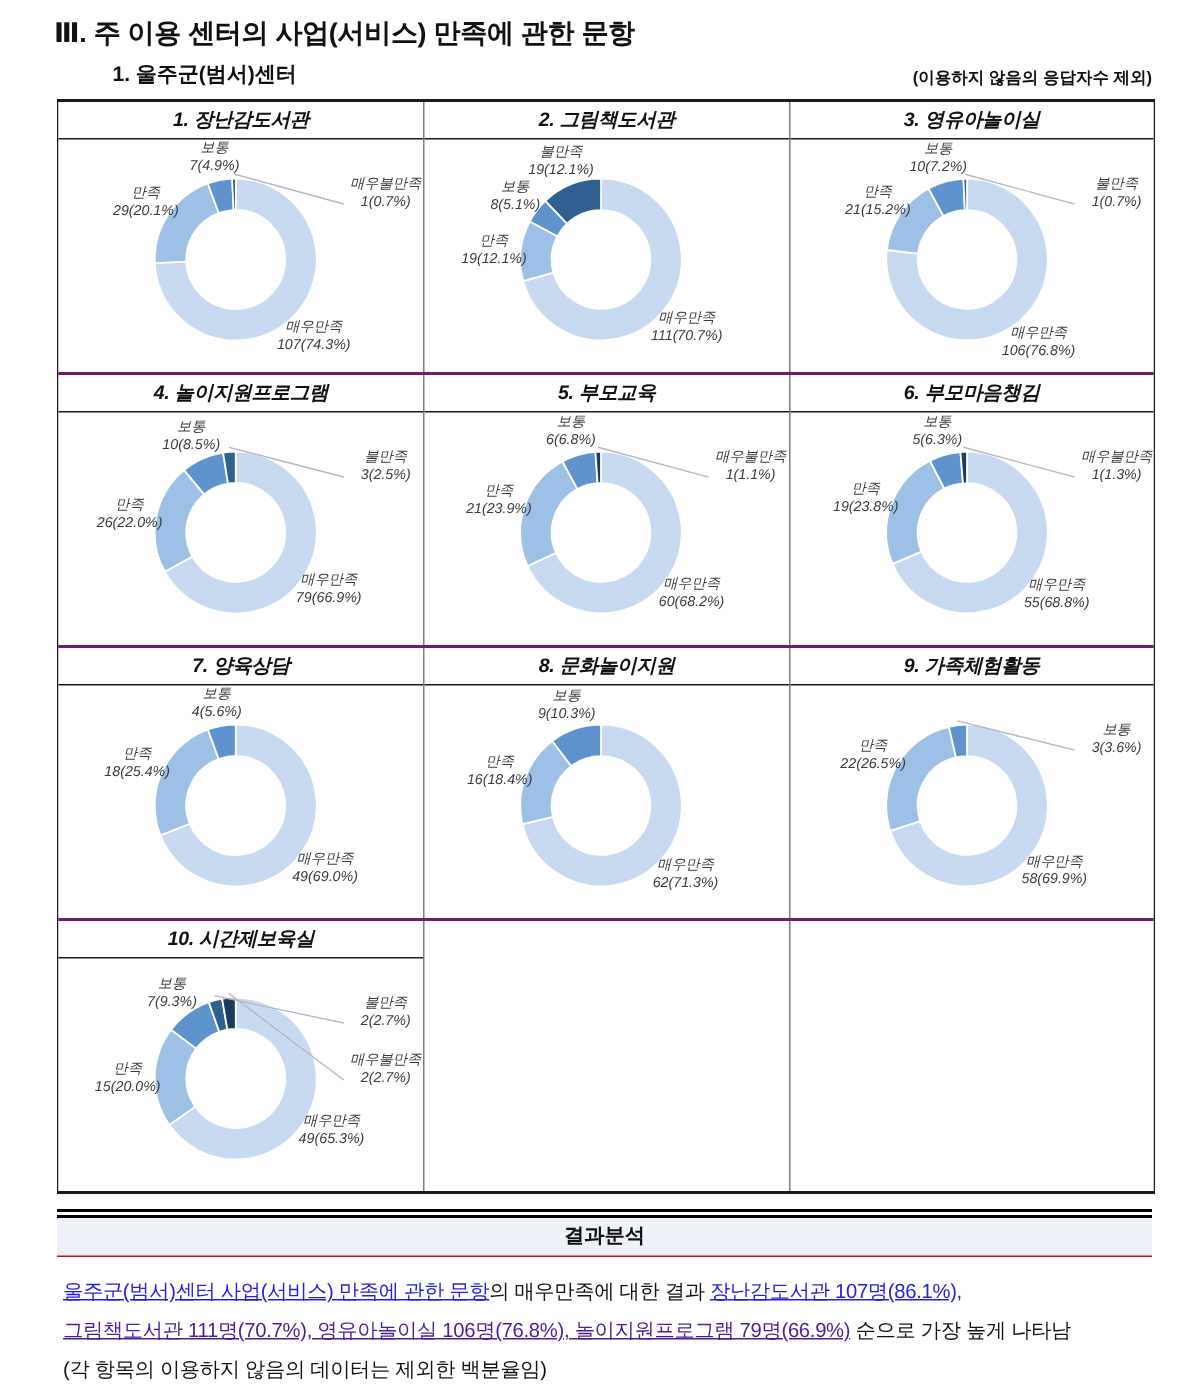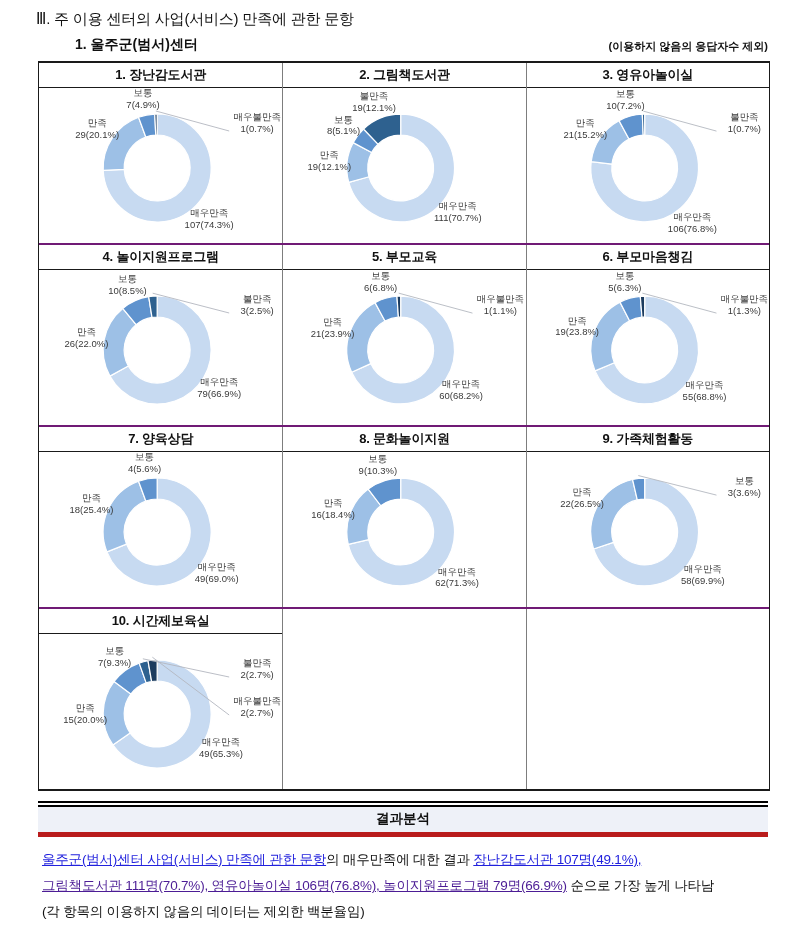--- a/index.html
+++ b/index.html
@@ -3,36 +3,36 @@
 <meta charset="utf-8">
 <style>
   html,body { margin:0; padding:0; background:#ffffff; }
   body {
     width:794px; height:928px; overflow:hidden;
     font-family:"Liberation Sans","DejaVu Sans",sans-serif;
     color:#111;
   }
   .page { padding:8px 24px 0 36px; }
 
-  .doc-title { font-size:15px; font-weight:normal; margin:2px 0 7px 0; letter-spacing:-0.2px; }
+  .doc-title { font-size:18px; font-weight:bold; margin:2px 0 7px 0; letter-spacing:-0.2px; }
   .sub-row { display:flex; justify-content:space-between; align-items:flex-end; margin:0 2px 7px 2px; }
   .subtitle { font-size:14px; font-weight:bold;margin-left:37px; }
   .note { font-size:11px; font-weight:bold;margin-left:16px; }
 
   .chart-table { width:730px; margin-left:2px; border:1.6px solid #1a1a1a; border-top-width:2.6px; border-bottom-width:2.6px; background:#fff; }
   .chart-row { display:grid; grid-template-columns:1fr 1fr 1fr; }
   .chart-row + .chart-row { border-top:2px solid #701a75; }
-  .chart-cell { position:relative; background:#fff; }
+  .chart-cell { position:relative; background:#fff;font-style:italic; }
   .chart-cell + .chart-cell { border-left:1px solid #7d7d7d; }
   .cell-title { font-size:13px; font-weight:bold; text-align:center; padding:3px 0 3px; border-bottom:1.8px solid #1a1a1a; letter-spacing:-0.2px; }
   .cell-body { height:155px; }
   .cell-body svg { display:block; }
 
   .analysis { width:730px; margin:10px 0 0 2px; border-top:6px double #000; border-bottom:3px solid #111; }
-  .analysis-header { background:#eef1f8; text-align:center; font-size:13.5px; font-weight:bold; padding:3px 0 4px; border-bottom:5px solid #b91c1c; }
+  .analysis-header { background:#eef1f8; text-align:center; font-size:13.5px; font-weight:bold; padding:3px 0 4px; border-bottom:1px solid #b91c1c; }
   .analysis-body { padding:10px 6px 8px 4px; font-size:13.5px; line-height:26px; letter-spacing:-0.2px; }
   .analysis-body .seg-link { text-decoration:underline; cursor:pointer; }
   .footnote { }
 </style>
 </head>
 <body>
 
 <div class="page">
   <div class="doc-title">Ⅲ. 주 이용 센터의 사업(서비스) 만족에 관한 문항</div>
   <div class="sub-row">
@@ -241,17 +241,17 @@
           </div>
         </div>
         <div class="chart-cell"></div>
         <div class="chart-cell"></div>
       </div>
     </div>
 
   <div class="analysis">
     <div class="analysis-header">결과분석</div>
     <div class="analysis-body">
-      <span id="analysis-text"><span class="seg-link" style="color: rgb(34, 34, 221);">울주군(범서)센터 사업(서비스) 만족에 관한 문항</span><span>의 매우만족에 대한 결과 </span><span class="seg-link" style="color: rgb(34, 34, 221);">장난감도서관 107명(49.1%),</span><br><span class="seg-link" style="color: #4c1d95;">그림책도서관 111명(70.7%), 영유아놀이실 106명(76.8%), 놀이지원프로그램 79명(66.9%)</span><span> 순으로 가장 높게 나타남</span></span>
+      <span id="analysis-text"><span class="seg-link" style="color: rgb(34, 34, 221);">울주군(범서)센터 사업(서비스) 만족에 관한 문항</span><span>의 매우만족에 대한 결과 </span><span class="seg-link" style="color: rgb(34, 34, 221);">장난감도서관 107명(86.1%),</span><br><span class="seg-link" style="color: #4c1d95;">그림책도서관 111명(70.7%), 영유아놀이실 106명(76.8%), 놀이지원프로그램 79명(66.9%)</span><span> 순으로 가장 높게 나타남</span></span>
       <div class="footnote">(각 항목의 이용하지 않음의 데이터는 제외한 백분율임)</div>
     </div>
   </div>
 </div>
 
 </body></html>

